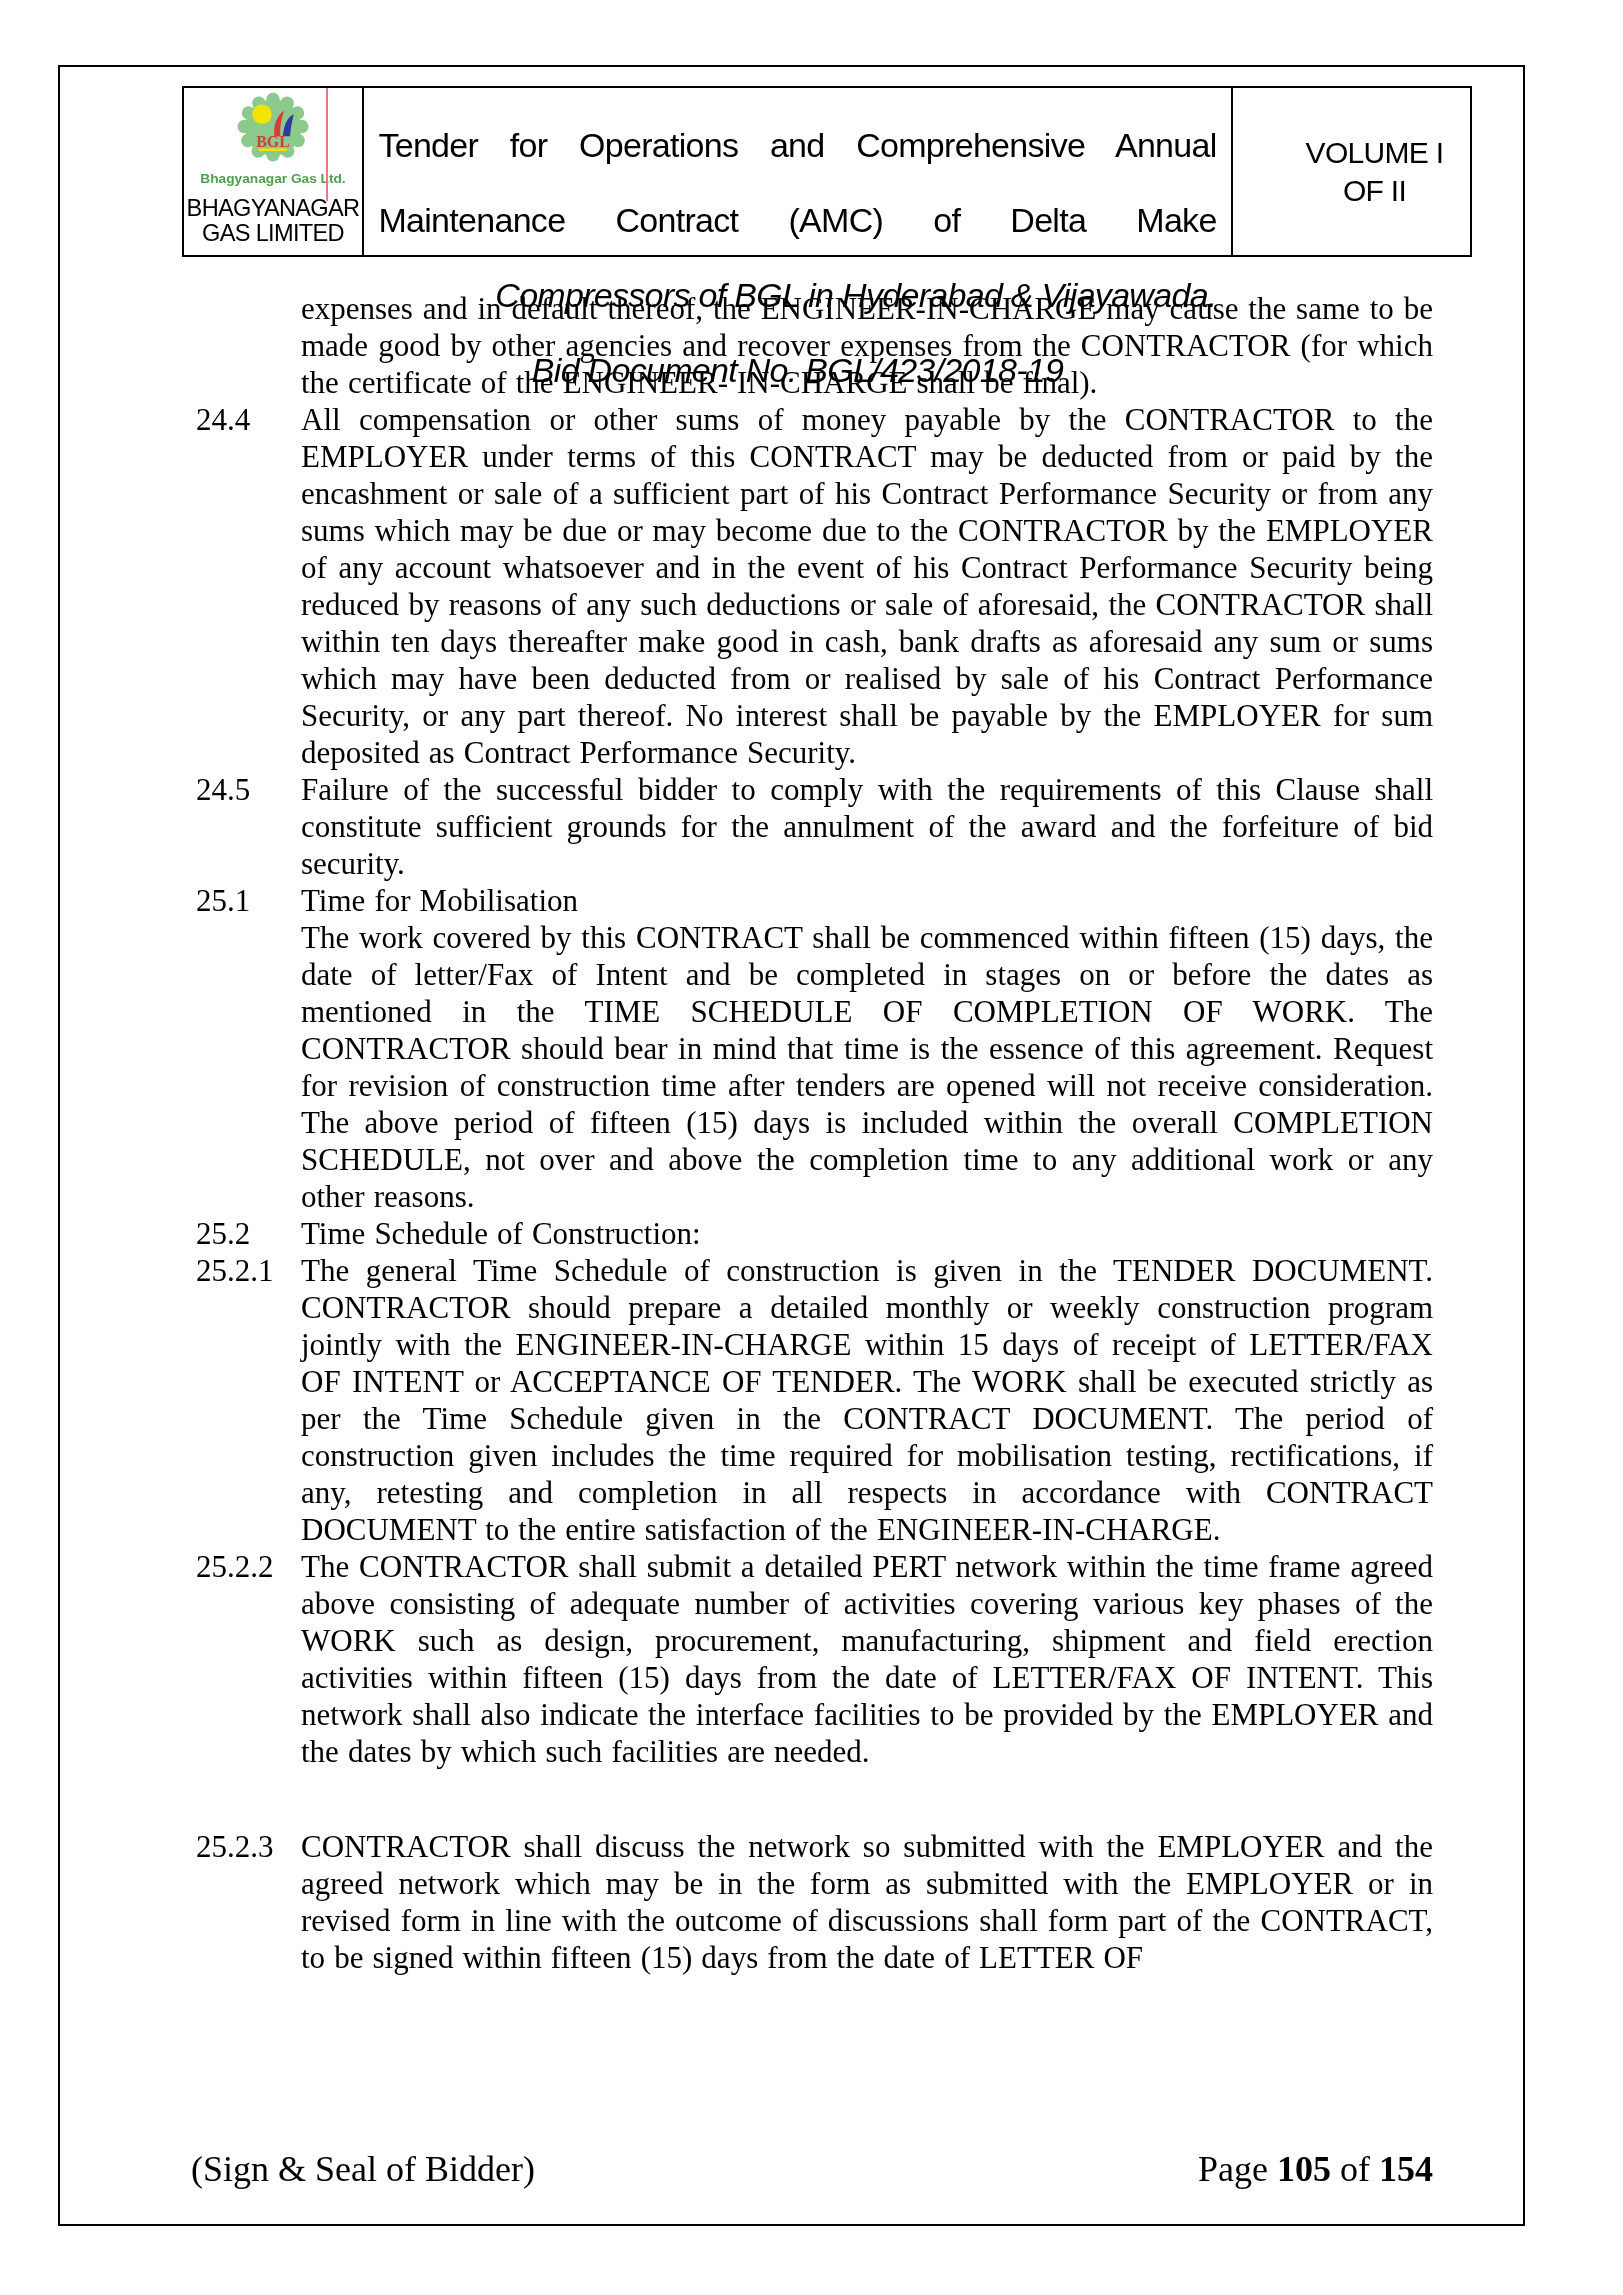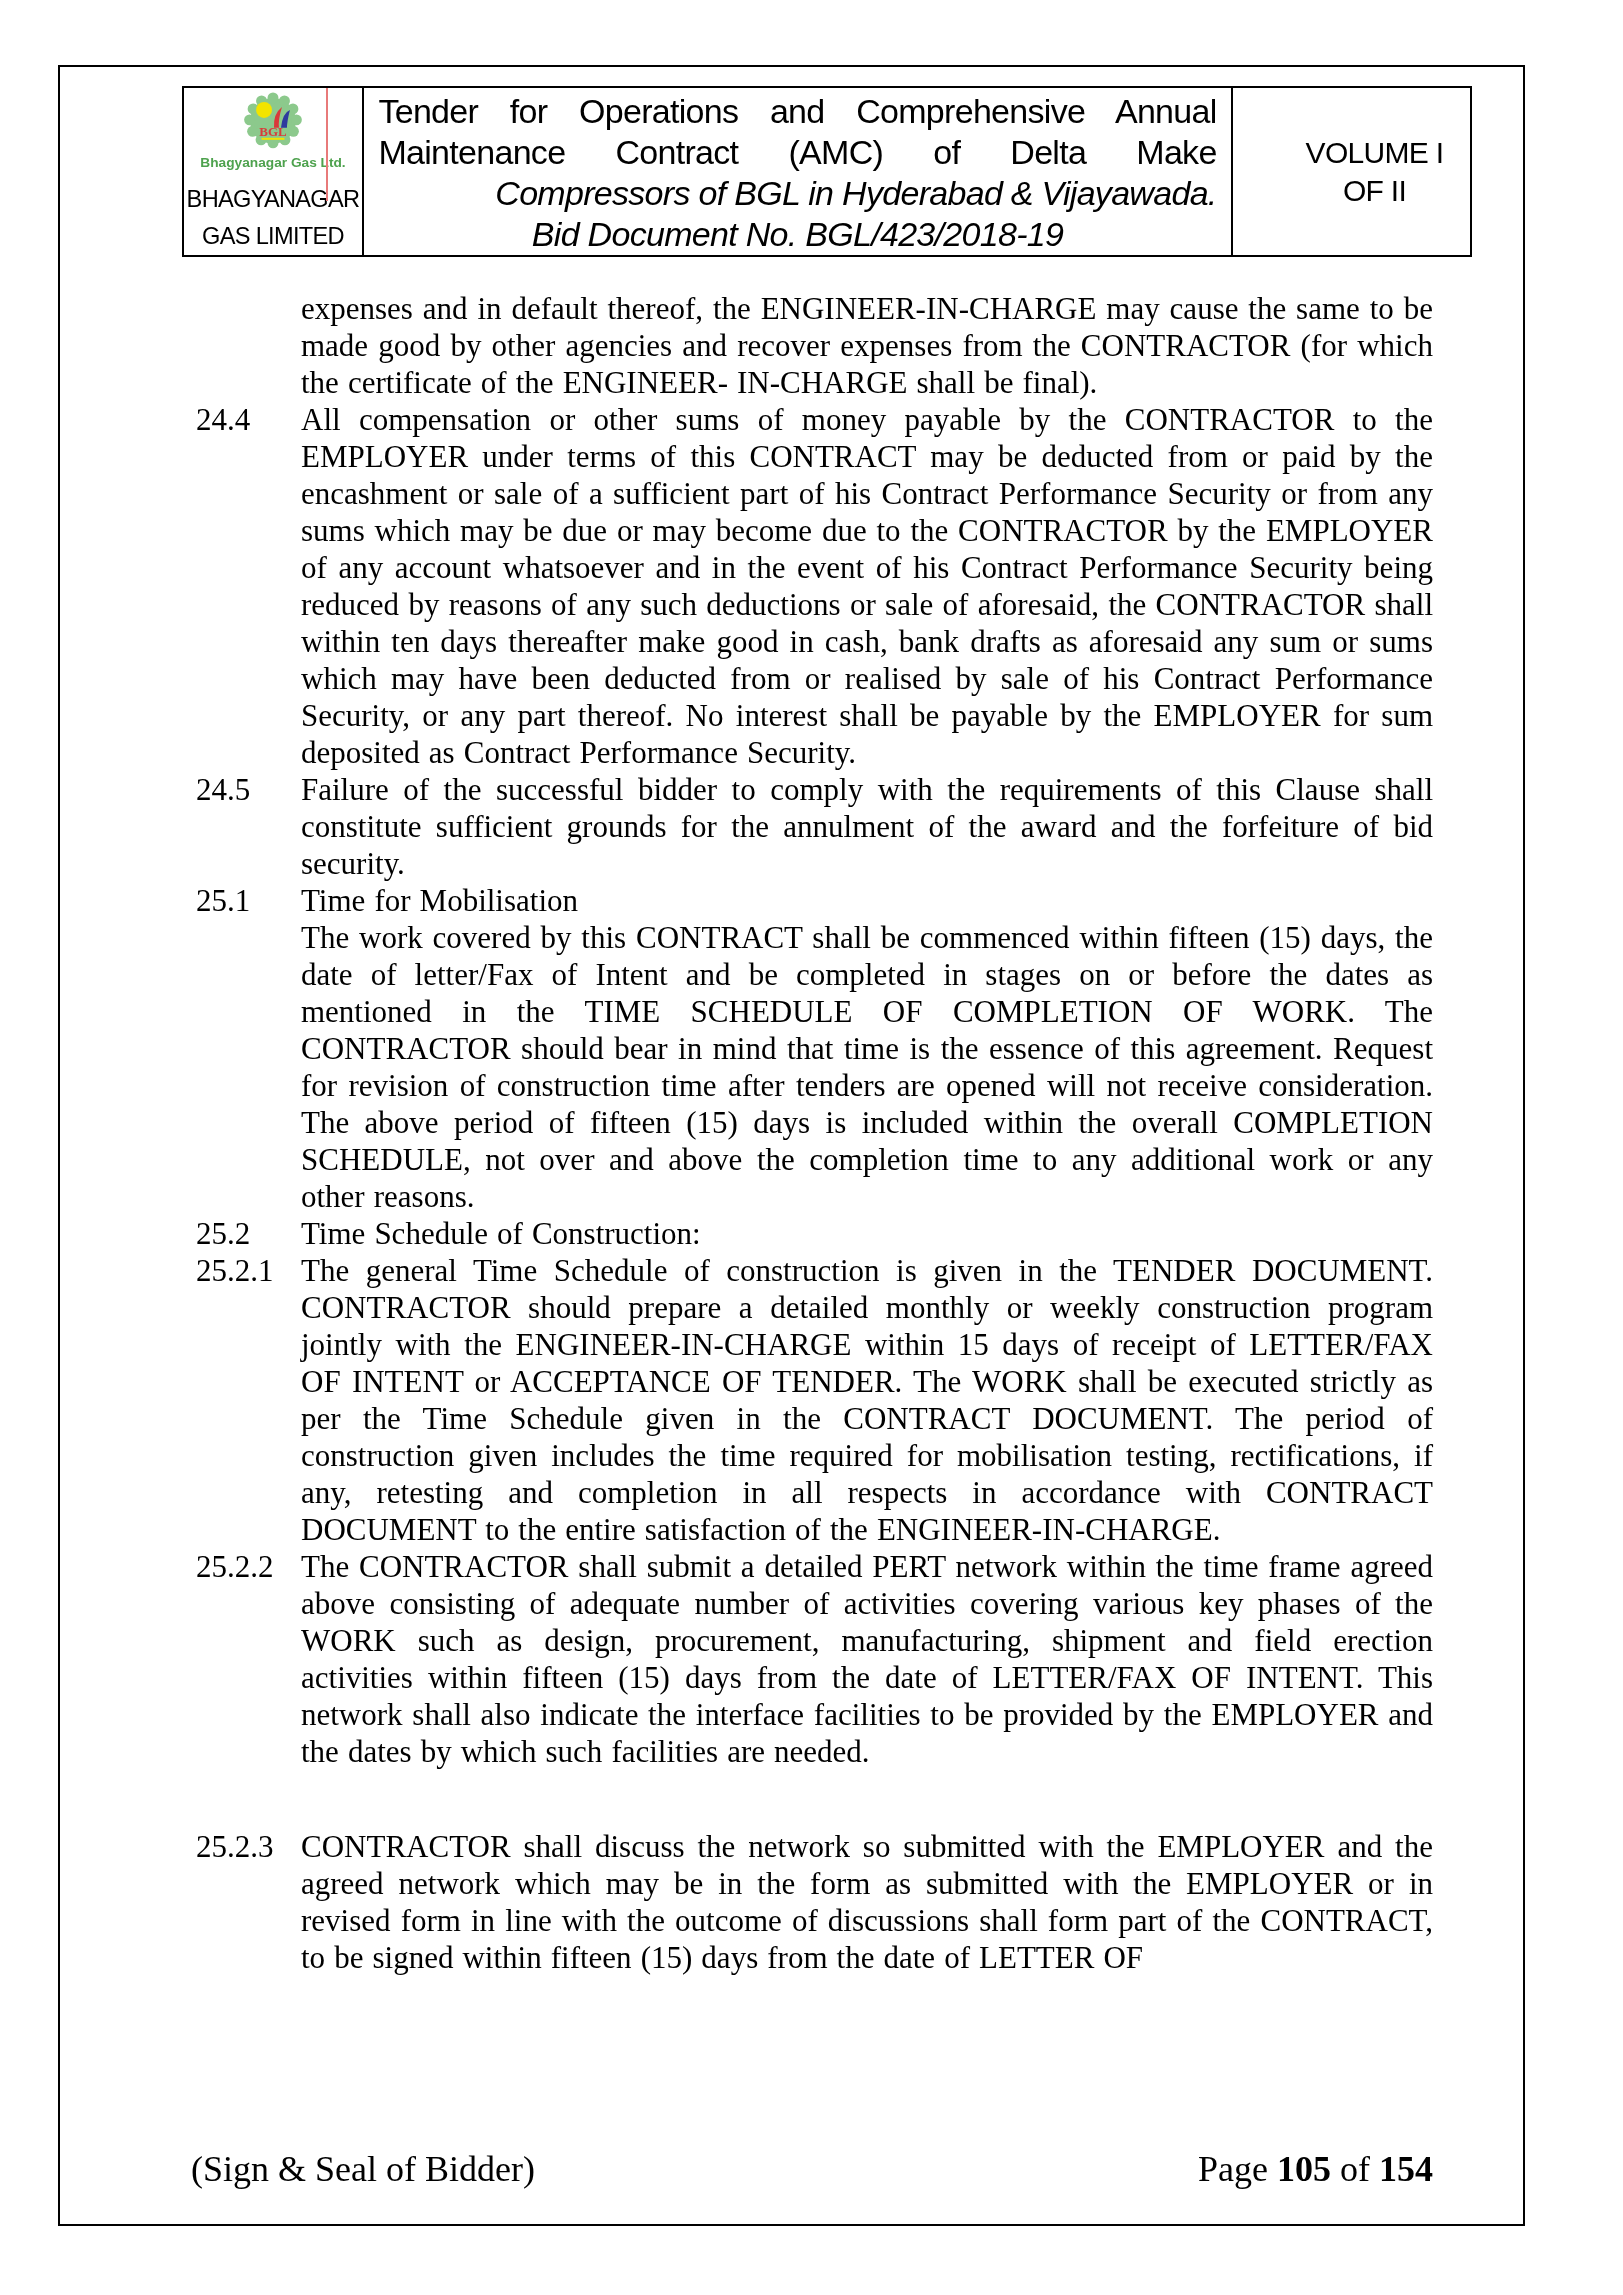--- a/index.html
+++ b/index.html
@@ -18,26 +18,26 @@
     font-family:"Liberation Sans", sans-serif;
   }
   .cell-logo {
     width:180px; box-sizing:border-box; border-right:2px solid #000;
     display:flex; flex-direction:column; align-items:center; justify-content:flex-start;
     position:relative; padding-top:3.9px;
   }
   .red-line { position:absolute; right:34px; top:0; width:2px; height:113px; background:#e87a7a; }
   .logo-svg { width:98px; height:80px; display:block; }
   .logo-sub { font-size:13.7px; font-weight:bold; color:#4ea24e; line-height:15.7px; margin-top:-1.3px; }
-  .logo-company { font-size:23.6px; line-height:37px; text-align:center; color:#000; margin-top:10px; letter-spacing:-0.7px; }
+  .logo-company { font-size:23.6px; line-height:25px; text-align:center; color:#000; margin-top:10px; letter-spacing:-0.7px; }
   .cell-title {
     flex:1; box-sizing:border-box; border-right:2px solid #000;
     padding:3.3px 14.4px 0 14.4px; font-size:34px; letter-spacing:-0.7px;
   }
-  .t-line { line-height:41px; white-space:normal; }
+  .t-line { line-height:41px; white-space:normal;margin-top:34px; }
   .t-just { text-align:justify; text-align-last:justify; }
   .t-left { text-align:right;font-style:italic; }
   .t-center { text-align:center;font-style:italic; }
   .cell-volume {
     width:191px; display:flex; flex-direction:column; align-items:center; justify-content:center;
     font-size:30px; line-height:38px; letter-spacing:-0.7px;margin-left:46px;
   }
   
   .content { position:absolute; left:196px; top:290px; width:1237px; font-size:31px; line-height:37px; }
   .clause { position:relative; padding-left:105px; text-align:justify; word-spacing:1.3px; }

